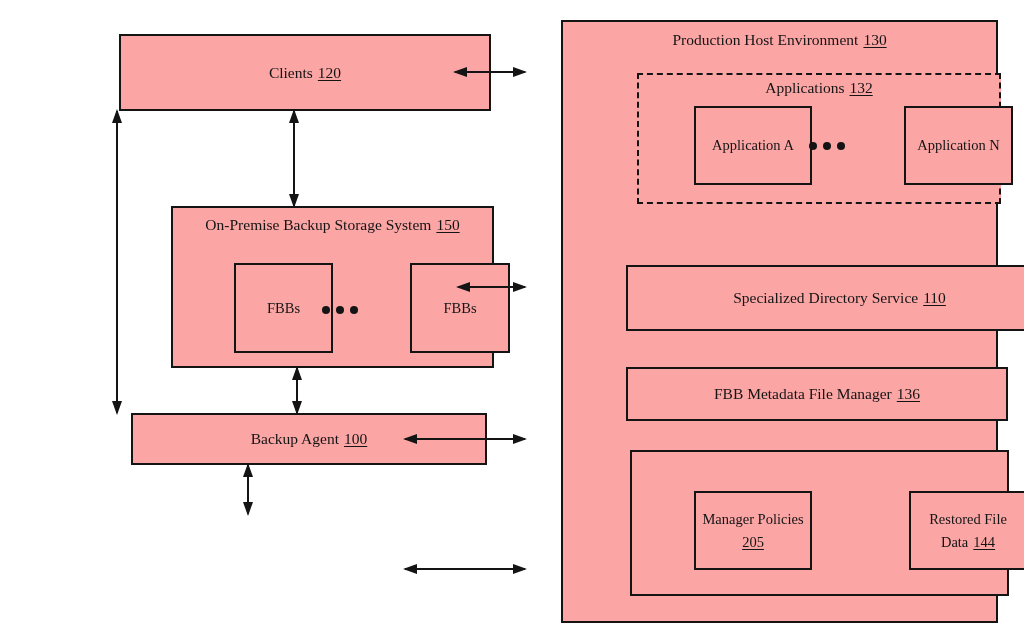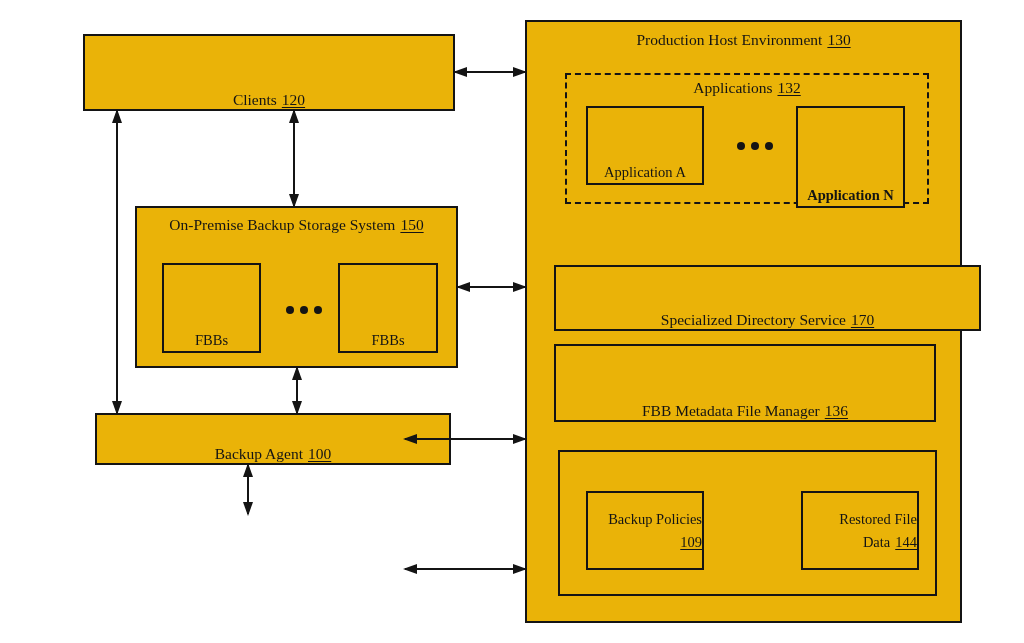--- a/index.html
+++ b/index.html
@@ -2,25 +2,26 @@
 <html><head>
 <meta charset="utf-8">
 <style>
   html,body{margin:0;padding:0;background:#ffffff;}
   .canvas{
     position:relative;width:1024px;height:643px;background:#ffffff;
     font-family:"Liberation Serif","DejaVu Serif",serif;color:#141414;
     overflow:hidden;
   }
   .box{
-    position:absolute;border:2px solid #141414;background:#eab308;
+    position:absolute;border:2px solid #141414;background:#fca5a5;
     box-sizing:border-box;
+    margin-left:36px;
   }
   .center-label{
-    position:absolute;inset:0;display:flex;align-items:flex-end;justify-content:center;
+    position:absolute;inset:0;display:flex;align-items:center;justify-content:center;
     text-align:center;font-size:15.5px;white-space:nowrap;
   }
   .top-label{
     position:absolute;left:0;right:0;text-align:center;font-size:15.5px;white-space:nowrap;
   }
   .inner-label{font-size:14.5px;line-height:1.55;}
   .ref{text-decoration:underline;text-underline-offset:2px;margin-left:5px;}
   .dashed{border-style:dashed;}
   .dots{
     position:absolute;display:flex;gap:6px;align-items:center;justify-content:center;
@@ -98,44 +99,44 @@
         <span>Applications</span><span class="ref">132</span>
       </div>
       <div class="box" style="left:19px;top:31px;width:118px;height:79px;">
         <div class="center-label inner-label">Application A</div>
       </div>
       <div class="dots" style="left:166px;top:65px;width:44px;height:12px;">
         <span class="dot"></span>
         <span class="dot"></span>
         <span class="dot"></span>
       </div>
-      <div class="box" style="left:229px;top:31px;width:109px;height:102px;font-weight:bold;">
+      <div class="box" style="left:229px;top:31px;width:109px;height:79px;">
         <div class="center-label inner-label">Application N</div>
       </div>
     </div>
 
     <div class="box" style="left:27px;top:243px;width:427px;height:66px;">
       <div class="center-label">
         <span>Specialized Directory Service</span>
-          <span class="ref">170</span>
+          <span class="ref">110</span>
       </div>
     </div>
 
-    <div class="box" style="left:27px;top:322px;width:382px;height:78px;">
+    <div class="box" style="left:27px;top:345px;width:382px;height:54px;">
       <div class="center-label">
         <span>FBB Metadata File Manager</span>
           <span class="ref">136</span>
       </div>
     </div>
 
     <div class="box" style="left:31px;top:428px;width:379px;height:146px;">
       <div class="box" style="left:26px;top:39px;width:118px;height:79px;">
         <div class="center-label inner-label" style="flex-direction:column;">
-          <span>Backup Policies</span>
-          <span class="ref" style="margin-left:0;">109</span>
+          <span>Manager Policies</span>
+          <span class="ref" style="margin-left:0;">205</span>
         </div>
       </div>
       <div class="box" style="left:241px;top:39px;width:118px;height:79px;">
         <div class="center-label inner-label" style="flex-direction:column;">
           <span>Restored File</span>
           <span><span>Data</span><span class="ref">144</span></span>
         </div>
       </div>
     </div>
   </div>

